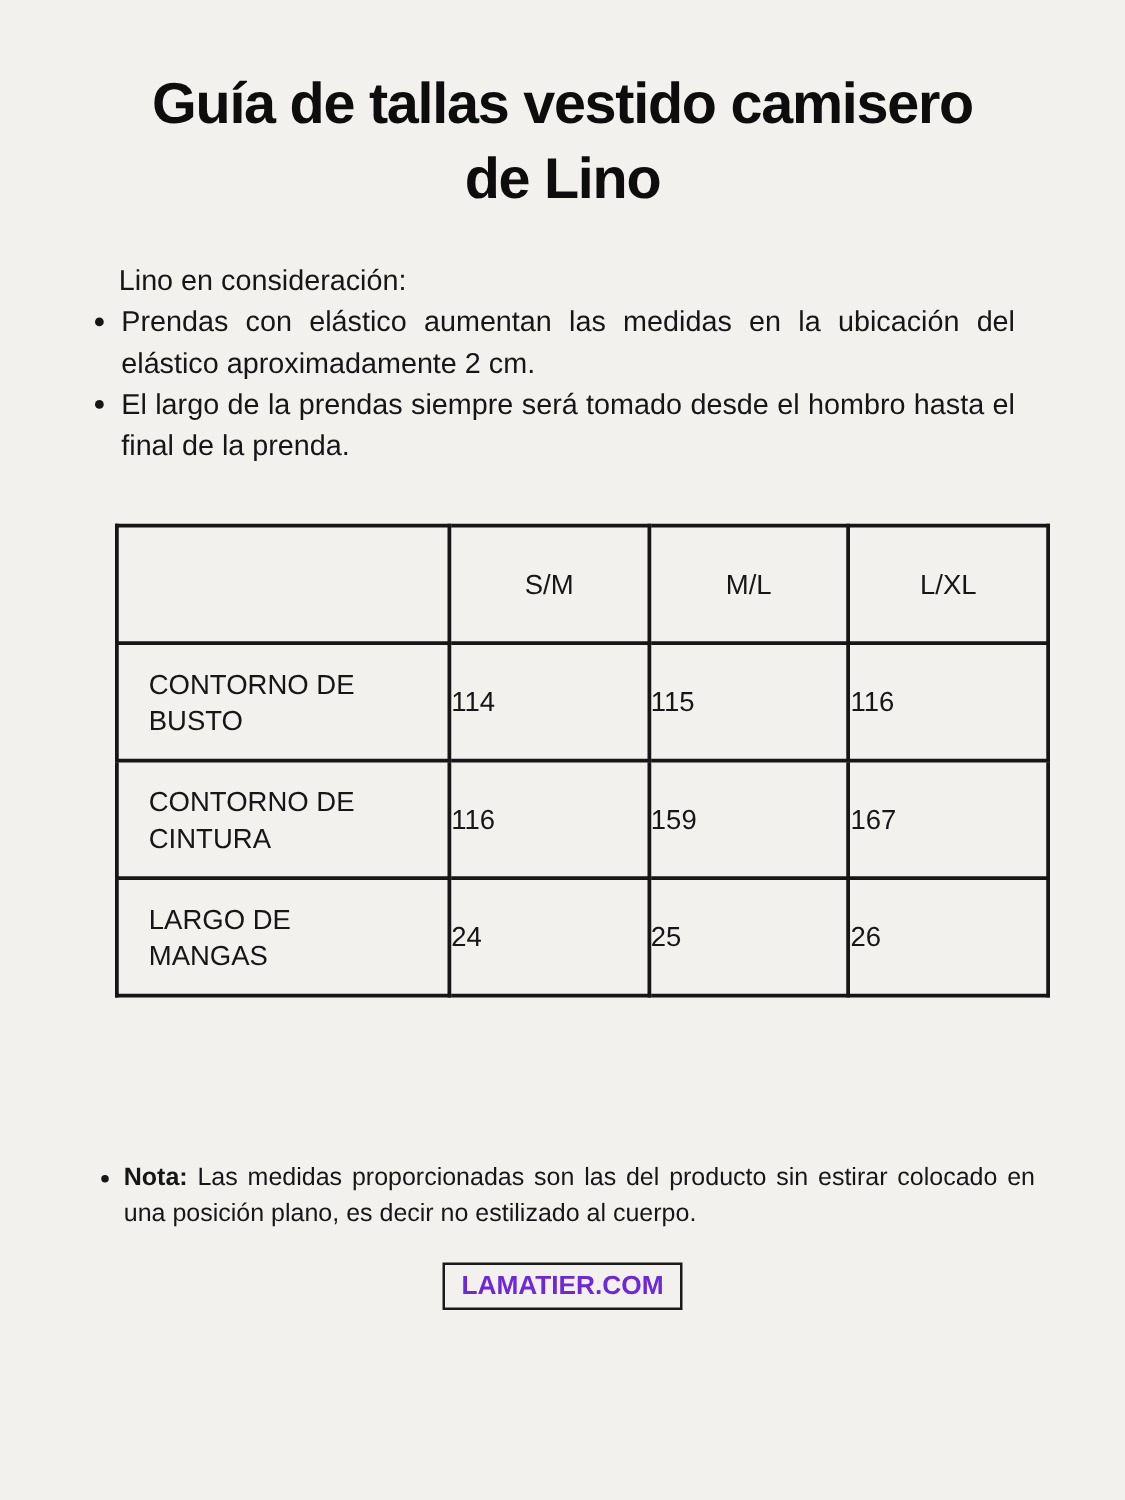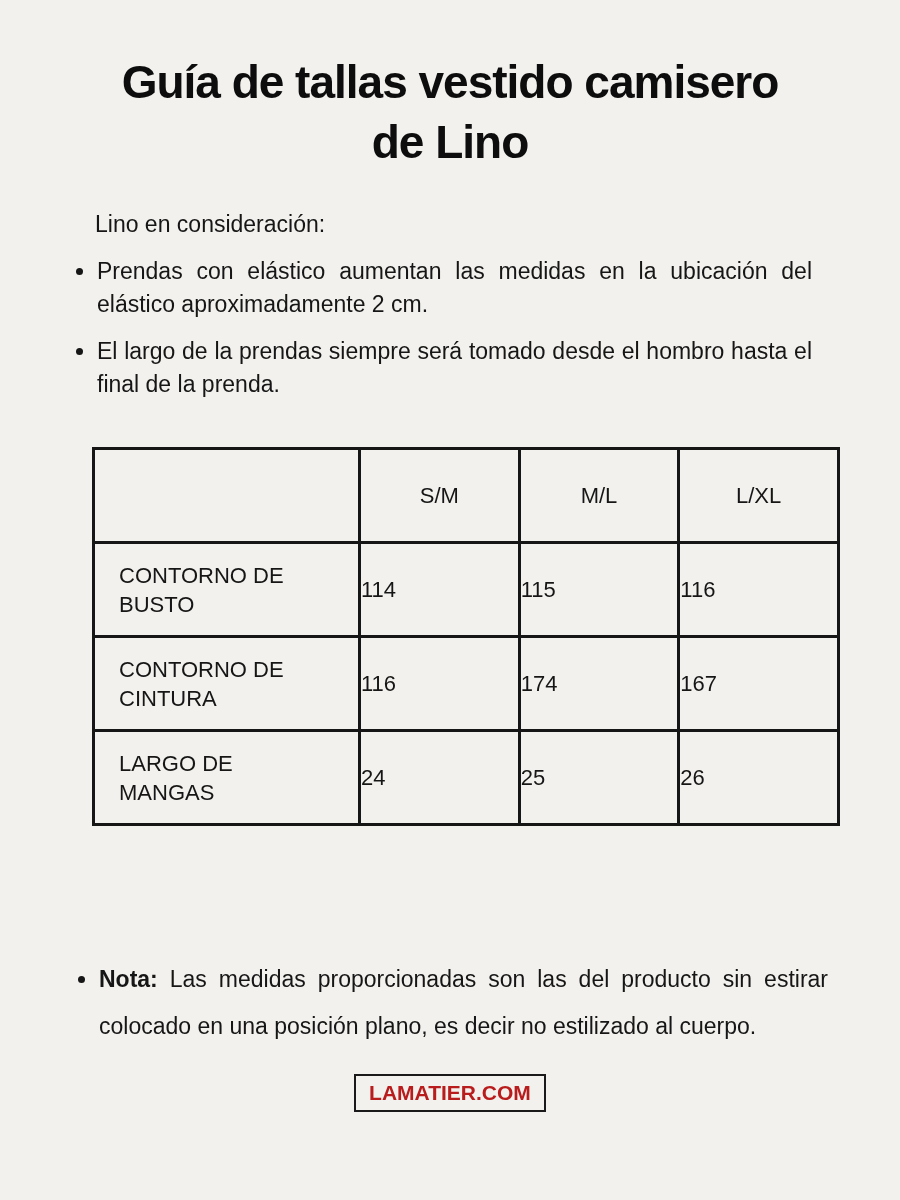--- a/index.html
+++ b/index.html
@@ -36,21 +36,20 @@
   .considerations .intro {
     padding-left: 13px;
   }
   ul.dotted {
     list-style: disc outside;
     padding-left: 15px;
     margin: 0;
   }
   ul.dotted li {
     text-align: justify;
-    margin-top: 14px;
   }
   
   table.size-table {
     border-collapse: collapse;
     table-layout: fixed;
     margin: 46px 0 0 92px;
     width: 748px;
   }
   table.size-table th,
   table.size-table td {
@@ -58,37 +57,37 @@
     height: 94px;
     vertical-align: middle;
     font-size: 22px;
     font-weight: 400;
     line-height: 29px;
   }
   table.size-table .c0 { width: 266px; padding: 0 24px; }
   
   .note {
     margin: 130px 72px 0 84px;
-    font-size: 23px;
-    line-height: 47px;
+    font-size: 20px;
+    line-height: 29px;
   }
   .note .bold { font-weight: 700; }
   
   .footer {
     margin-top: 24px;
     text-align: center;
   }
   .brand-badge {
     display: inline-block;
     border: 2px solid #1a1a1a;
     padding: 5px 13px;
     font-size: 21px;
     font-weight: 700;
     letter-spacing: 0;
-    color: #b91c1c;
+    color: #6d28d9;
   }
 </style>
 </head>
 <body style="background: rgb(242, 241, 237); color: rgb(22, 22, 22);">
 
 <div class="page">
 
   <h1 class="title">Guía de tallas vestido camisero de Lino</h1>
 
   <div class="considerations">
@@ -109,21 +108,21 @@
     </tr>
     <tr>
       <td class="c0">CONTORNO DE BUSTO</td>
       <td>114</td>
       <td>115</td>
       <td>116</td>
     </tr>
     <tr>
       <td class="c0">CONTORNO DE CINTURA</td>
       <td>116</td>
-      <td>174</td>
+      <td>159</td>
       <td>167</td>
     </tr>
     <tr>
       <td class="c0">LARGO DE MANGAS</td>
       <td>24</td>
       <td>25</td>
       <td>26</td>
     </tr>
   </tbody>
     </table>

